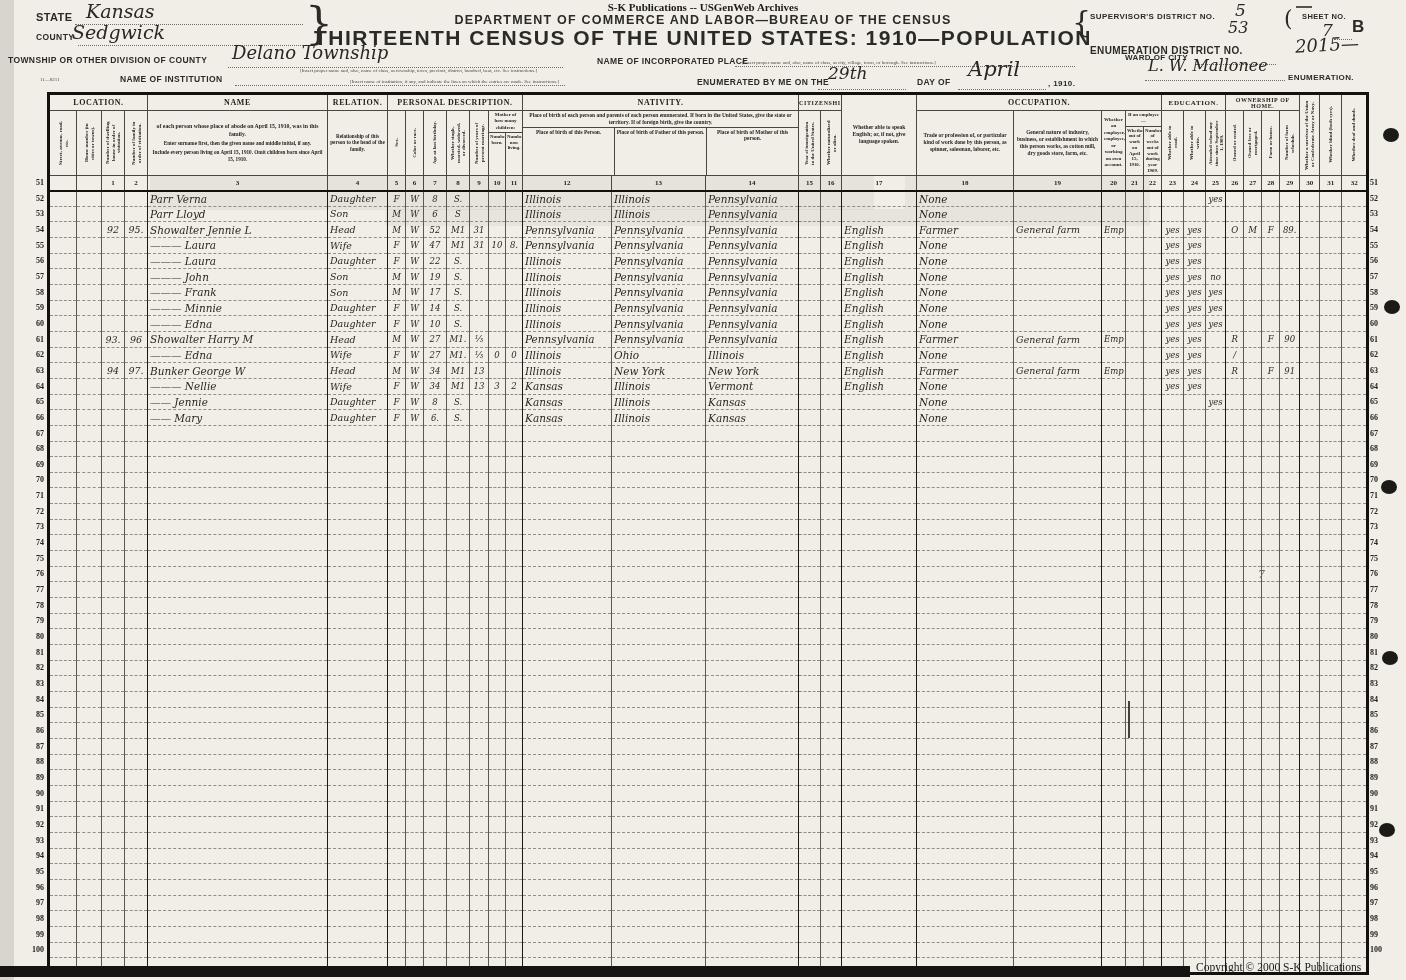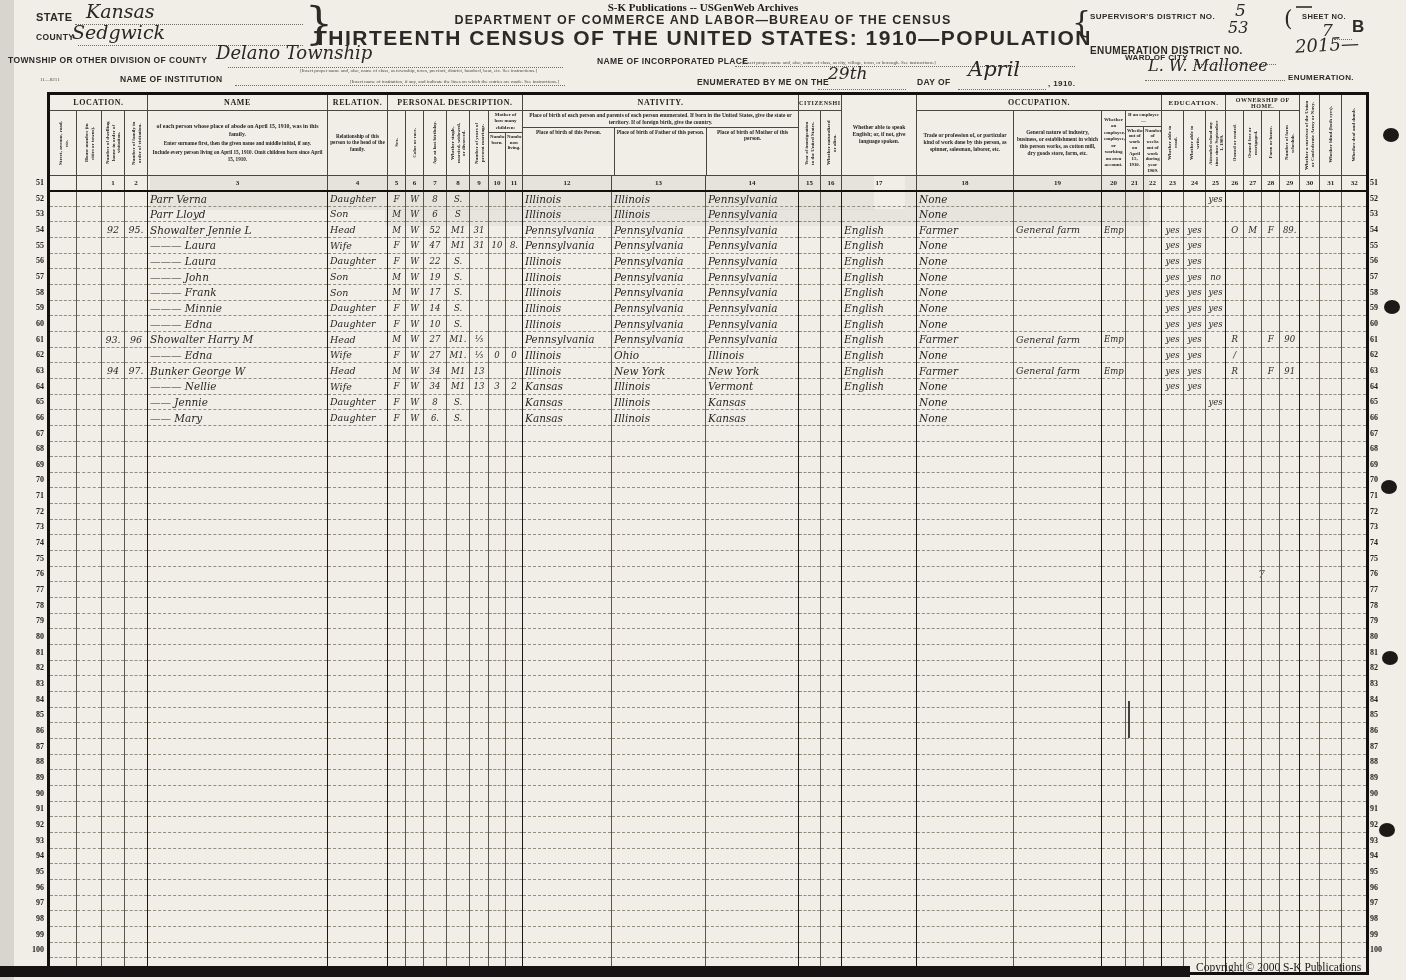--- a/index.html
+++ b/index.html
@@ -67,21 +67,21 @@
 
 <div class="abs lbl" style="left:36px;top:11px;font-size:11px">STATE</div>
 <div class="dots" style="left:75px;top:23px;width:228px"></div>
 <div class="abs hw" style="left:86px;top:0px;font-size:19px">Kansas</div>
 <div class="abs lbl" style="left:36px;top:32px;font-size:8.5px">COUNTY</div>
 <div class="dots" style="left:78px;top:44px;width:225px"></div>
 <div class="abs hw" style="left:72px;top:21px;font-size:19px">Sedgwick</div>
 <div class="abs brace" style="left:305px;top:-2px;font-size:44px">}</div>
 <div class="abs lbl" style="left:8px;top:55px;font-size:8.5px">TOWNSHIP OR OTHER DIVISION OF COUNTY</div>
 <div class="dots" style="left:228px;top:66px;width:335px"></div>
-<div class="abs hw" style="left:216px;top:42px;font-size:18px">Delano Township</div>
+<div class="abs hw" style="left:232px;top:42px;font-size:18px">Delano Township</div>
 <div class="abs tiny" style="left:300px;top:68px;width:270px">[Insert proper name and, also, name of class, as township, town, precinct, district, hundred, beat, etc.  See instructions.]</div>
 <div class="abs tiny" style="left:40px;top:77px">11—8211</div>
 <div class="abs lbl" style="left:120px;top:74px;font-size:8.5px">NAME OF INSTITUTION</div>
 <div class="dots" style="left:235px;top:84px;width:330px"></div>
 <div class="abs tiny" style="left:350px;top:79px;width:240px">[Insert name of institution, if any, and indicate the lines on which the entries are made.  See instructions.]</div>
 
 <div class="abs lbl" style="left:597px;top:56px;font-size:8.5px">NAME OF INCORPORATED PLACE</div>
 <div class="dots" style="left:735px;top:65px;width:340px"></div>
 <div class="abs tiny" style="left:742px;top:60px;width:300px">[Insert proper name and, also, name of class, as city, village, town, or borough.  See instructions.]</div>
 <div class="abs lbl" style="left:697px;top:77px;font-size:8.5px">ENUMERATED BY ME ON THE</div>

